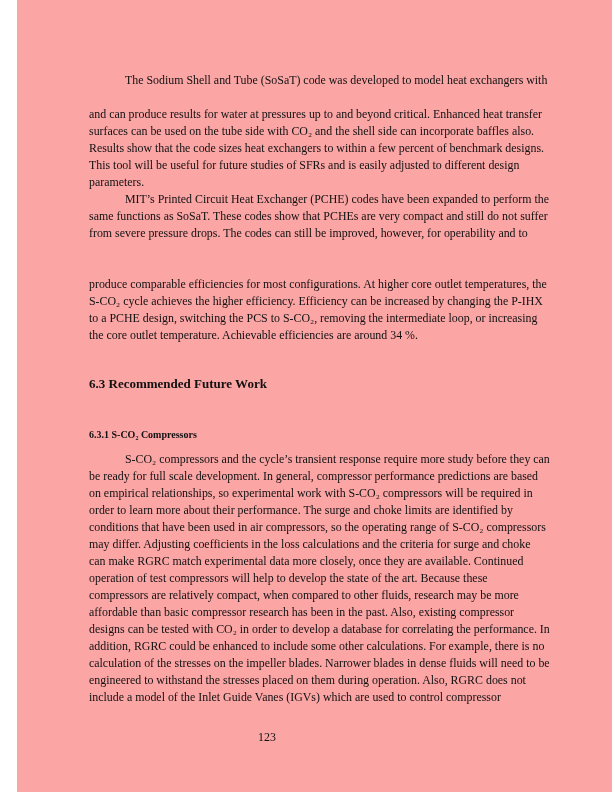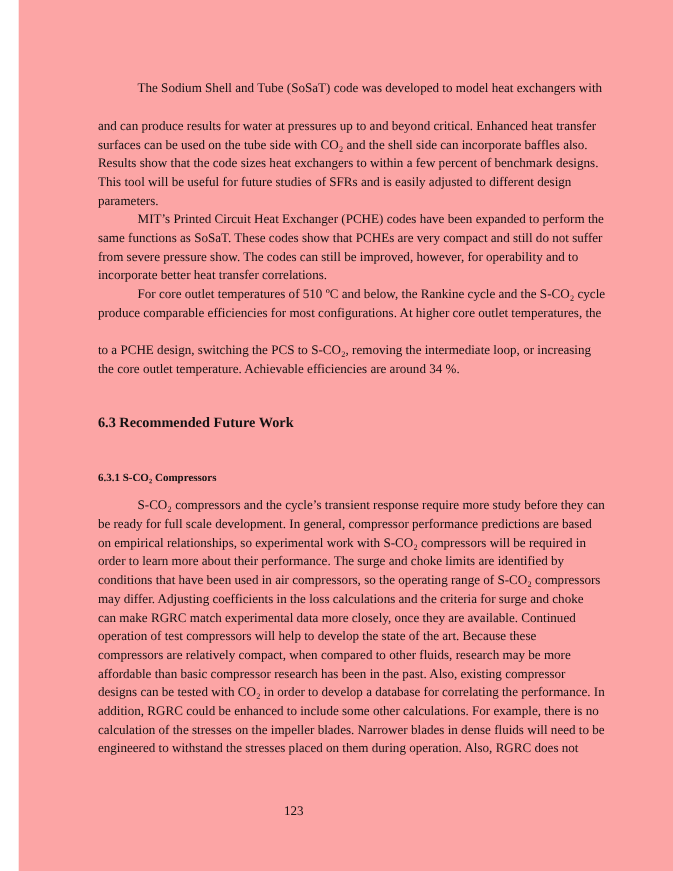--- a/index.html
+++ b/index.html
@@ -19,25 +19,24 @@
 
   <div class="line ind" style="top:72px">The Sodium Shell and Tube (SoSaT) code was developed to model heat exchangers with</div>
   <div class="line" style="top:106px">and can produce results for water at pressures up to and beyond critical.  Enhanced heat transfer</div>
   <div class="line" style="top:123px">surfaces can be used on the tube side with CO₂ and the shell side can incorporate baffles also.</div>
   <div class="line" style="top:140px">Results show that the code sizes heat exchangers to within a few percent of benchmark designs.</div>
   <div class="line" style="top:157px">This tool will be useful for future studies of SFRs and is easily adjusted to different design</div>
   <div class="line" style="top:174px">parameters.</div>
 
   <div class="line ind" style="top:191px">MIT’s Printed Circuit Heat Exchanger (PCHE) codes have been expanded to perform the</div>
   <div class="line" style="top:208px">same functions as SoSaT.  These codes show that PCHEs are very compact and still do not suffer</div>
-  <div class="line" style="top:225px">from severe pressure show.  The codes can still be improved, however, for operability and to</div>
-  <div class="line" style="top:242px">incorporate better heat transfer correlations.</div>
+  <div class="line" style="top:225px">from severe pressure drops.  The codes can still be improved, however, for operability and to</div>
 
-  <div class="line ind" style="top:259px">For core outlet temperatures of 510 ºC and below, the Rankine cycle and the S-CO₂ cycle</div>
   <div class="line" style="top:276px">produce comparable efficiencies for most configurations.  At higher core outlet temperatures, the</div>
+  <div class="line" style="top:293px">S-CO₂ cycle achieves the higher efficiency.  Efficiency can be increased by changing the P-IHX</div>
   <div class="line" style="top:310px">to a PCHE design, switching the PCS to S-CO₂, removing the intermediate loop, or increasing</div>
   <div class="line" style="top:327px">the core outlet temperature.  Achievable efficiencies are around 34 %.</div>
 
   <div class="h2" style="top:376px">6.3 Recommended Future Work</div>
 
   <div class="h3" style="top:429px">6.3.1 S-CO₂ Compressors</div>
 
   <div class="line ind" style="top:451px">S-CO₂ compressors and the cycle’s transient response require more study before they can</div>
   <div class="line" style="top:468px">be ready for full scale development.  In general, compressor performance predictions are based</div>
   <div class="line" style="top:485px">on empirical relationships, so experimental work with S-CO₂ compressors will be required in</div>
@@ -45,15 +44,16 @@
   <div class="line" style="top:519px">conditions that have been used in air compressors, so the operating range of S-CO₂ compressors</div>
   <div class="line" style="top:536px">may differ.  Adjusting coefficients in the loss calculations and the criteria for surge and choke</div>
   <div class="line" style="top:553px">can make RGRC match experimental data more closely, once they are available.  Continued</div>
   <div class="line" style="top:587px">compressors are relatively compact, when compared to other fluids, research may be more</div>
   <div class="line" style="top:570px">operation of test compressors will help to develop the state of the art.  Because these</div>
   <div class="line" style="top:604px">affordable than basic compressor research has been in the past.  Also, existing compressor</div>
   <div class="line" style="top:621px">designs can be tested with CO₂ in order to develop a database for correlating the performance.  In</div>
   <div class="line" style="top:638px">addition, RGRC could be enhanced to include some other calculations.  For example, there is no</div>
   <div class="line" style="top:655px">calculation of the stresses on the impeller blades.  Narrower blades in dense fluids will need to be</div>
   <div class="line" style="top:672px">engineered to withstand the stresses placed on them during operation.  Also, RGRC does not</div>
+  <div class="line" style="top:689px">include a model of the Inlet Guide Vanes (IGVs) which are used to control compressor</div>
 
   <div class="pagenum">123</div>
 </div>
 
 </body></html>

